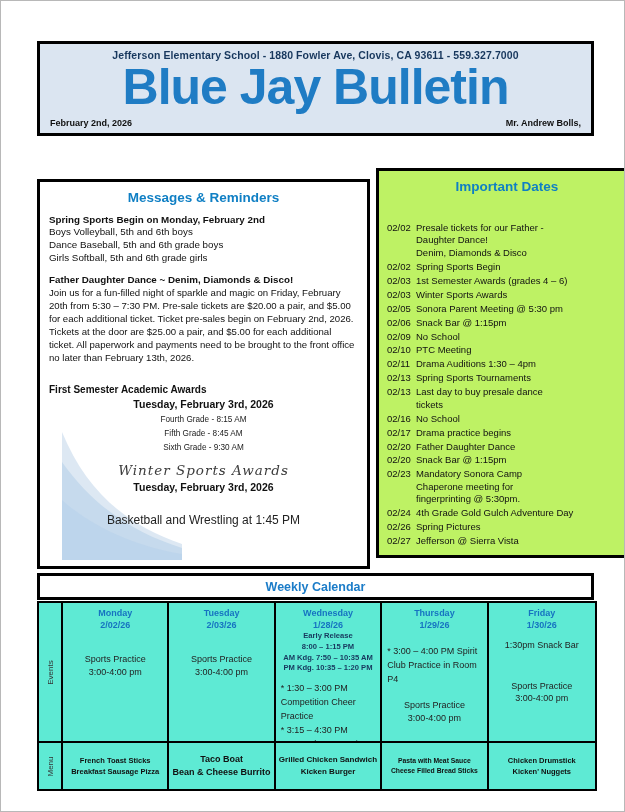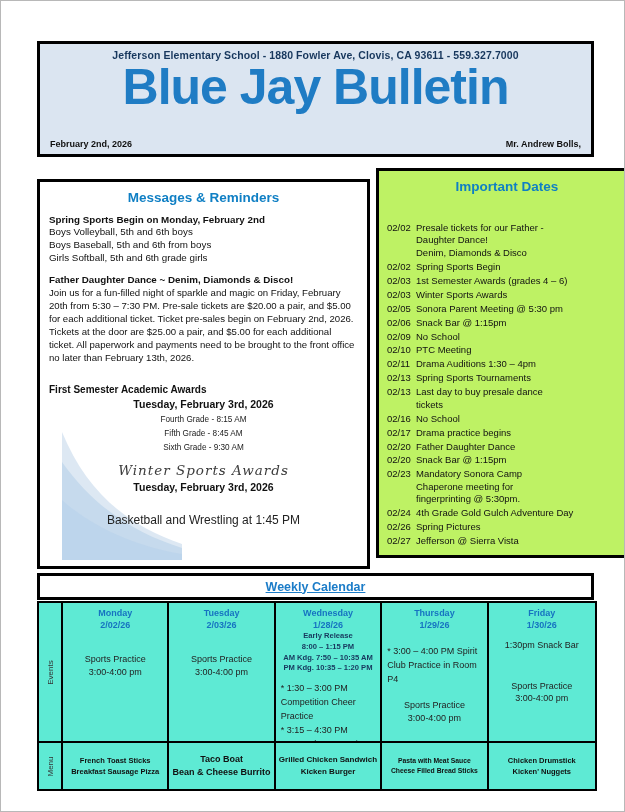--- a/index.html
+++ b/index.html
@@ -5,21 +5,21 @@
   * { margin:0; padding:0; box-sizing:border-box; }
   html,body { background:#e8e8e8; }
   body { font-family:"Liberation Sans", sans-serif; }
   #page {
     position:relative; width:625px; height:812px;
     background:#ffffff; border:1px solid #b8b8b8; overflow:hidden;
   }
 
   
   .header-box {
-    position:absolute; left:36px; top:40px; width:557px; height:116px;
+    position:absolute; left:36px; top:40px; width:557px; height:95px;
     background:#dbe5f1; border:3px solid #000;
   }
   .school-line {
     margin-top:5px; text-align:center;
     font-size:10.5px; font-weight:bold; color:#17375d; letter-spacing:0.1px;
   }
   .bulletin-title {
     margin-top:1px; text-align:center;
     font-size:50px; font-weight:bold; color:#1f7cc4; letter-spacing:-1px;
     line-height:1.0;
@@ -63,21 +63,21 @@
   .date-row { display:flex; font-size:9.5px; color:#111; line-height:1.31; margin-bottom:1.5px; }
   .date-row .d { width:27px; flex:0 0 27px; }
   .date-row .t { flex:1; white-space:pre-line; padding-left:2px; }
 
   
   .weekly-bar {
     position:absolute; left:36px; top:572px; width:557px; height:27px;
     border:3px solid #000; background:#fff;
     display:flex; align-items:center; justify-content:center;
   }
-  .weekly-bar-label { font-size:12.5px; font-weight:bold; color:#1b7cc8;text-decoration:underline; }
+  .weekly-bar-label { font-size:12.5px; font-weight:bold; color:#1b7cc8; }
 
   .cal-table {
     position:absolute; left:36px; top:600px; width:560px; height:190px;
     border:2px solid #000; background:#5eead4;
     display:grid;
     grid-template-columns:24px repeat(5, 1fr);
     grid-template-rows:140px 46px;
   }
   .cal-cell { border-right:2px solid #000; overflow:hidden; }
   .cal-cell.last { border-right:none; }
@@ -117,21 +117,21 @@
   <div class="messages-box">
     <svg class="swoosh" viewBox="0 0 120 128" preserveAspectRatio="none">
       <path d="M0,0 C24,58 62,92 120,112 L120,128 L0,128 Z" fill="rgba(125,165,210,0.26)"></path>
       <path d="M0,30 C34,78 76,102 120,116 L120,128 L0,128 Z" fill="rgba(150,190,225,0.32)"></path>
       <path d="M0,68 C34,98 78,115 120,122 L120,128 L0,128 Z" fill="rgba(176,205,235,0.38)"></path>
     </svg>
     <div class="msg-body">
       <div class="section-heading">Messages &amp; Reminders</div>
       <div class="msg-bold-line">Spring Sports Begin on Monday, February 2nd</div>
       <div class="msg-line">Boys Volleyball, 5th and 6th boys</div>
-      <div class="msg-line">Boys Baseball, 5th and 6th from boys</div>
+      <div class="msg-line">Dance Baseball, 5th and 6th grade boys</div>
       <div class="msg-line">Girls Softball, 5th and 6th grade girls</div>
       <div class="msg-bold-line">Father Daughter Dance ~ Denim, Diamonds &amp; Disco!</div>
       <div class="msg-para">Join us for a fun-filled night of sparkle and magic on Friday, February 20th from 5:30 – 7:30 PM. Pre-sale tickets are $20.00 a pair, and $5.00 for each additional ticket. Ticket pre-sales begin on February 2nd, 2026.  Tickets at the door are $25.00 a pair, and $5.00 for each additional ticket. All paperwork and payments need to be brought to the front office no later than February 13th, 2026.</div>
 
       <div class="awards">
         <div class="awards-title">First Semester Academic Awards</div>
         <div class="awards-date">Tuesday, February 3rd, 2026</div>
         <div class="awards-time">Fourth Grade - 8:15 AM</div>
         <div class="awards-time">Fifth Grade - 8:45 AM</div>
         <div class="awards-time">Sixth Grade - 9:30 AM</div>

